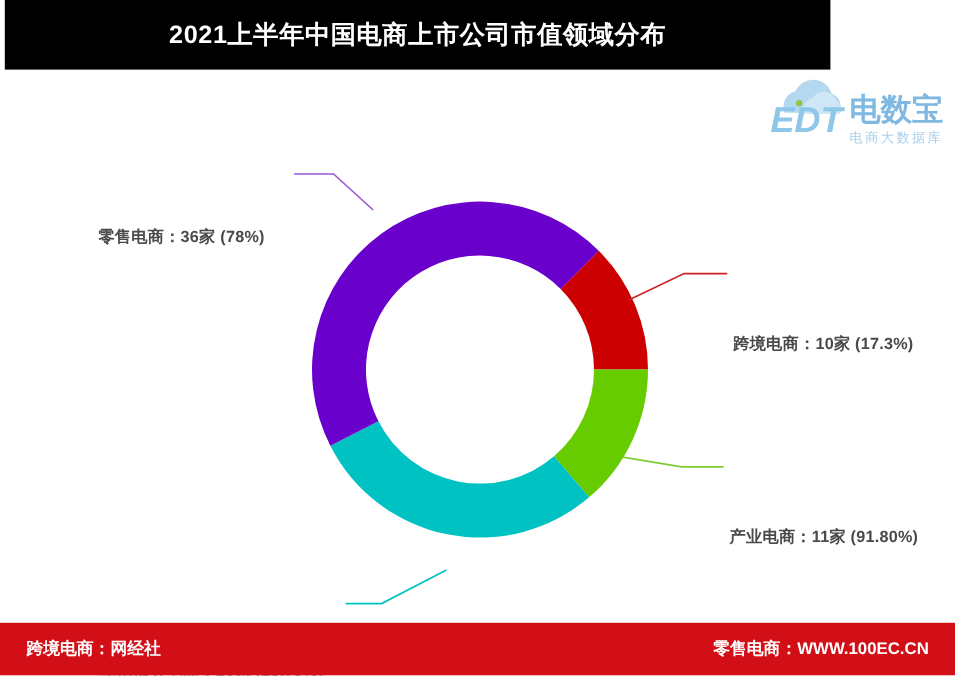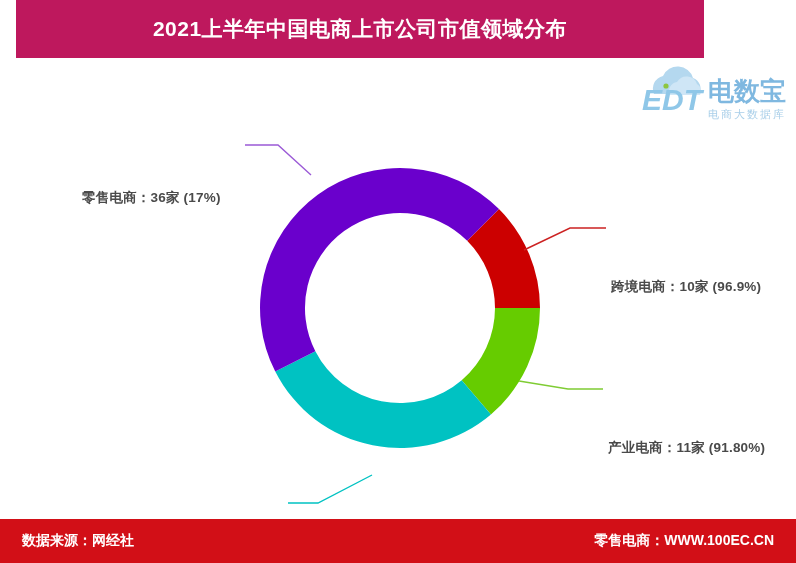--- a/index.html
+++ b/index.html
@@ -11,23 +11,23 @@
   }
   #page {
     position: relative;
     width: 796px; height: 563px;
     background: #ffffff;
   }
 
   
   .header-bar {
     position: absolute;
-    left: 16px; top: 0;
+    left: 4px; top: 0;
     width: 688px; height: 58px;
-    background: #be185d;
+    background: #000000;
     display: flex;
     align-items: center;
     justify-content: center;
   }
   .header-title {
     color: #ffffff;
     font-size: 21px;
     font-weight: bold;
     letter-spacing: 0.5px;
     white-space: nowrap;
@@ -123,24 +123,24 @@
       <path id="slice-life" d="M 490.92 356.46 A 140 140 0 0 1 275.26 313.56 L 315.35 293.13 A 95 95 0 0 0 461.70 322.24 Z" fill="#00c2c2"></path>
 
       <path id="slice-retail" d="M 275.26 313.56 A 140 140 0 0 1 498.99 151.01 L 467.18 182.82 A 95 95 0 0 0 315.35 293.13 Z" fill="#6a00cc"></path>
 
       <polyline points="245,87 278,87 311,117" fill="none" stroke="#9b5ad6" stroke-width="1.4"></polyline>
       <polyline points="524,192 570,170 606,170" fill="none" stroke="#cc2222" stroke-width="1.4"></polyline>
       <polyline points="519,323 568,331 603,331" fill="none" stroke="#7fcc33" stroke-width="1.4"></polyline>
       <polyline points="372,417 318,445 288,445" fill="none" stroke="#00c2c2" stroke-width="1.4"></polyline>
     </svg>
 
-    <div class="slice-label lbl-retail">零售电商：36家 (17%)</div>
-    <div class="slice-label lbl-cross">跨境电商：10家 (96.9%)</div>
+    <div class="slice-label lbl-retail">零售电商：36家 (78%)</div>
+    <div class="slice-label lbl-cross">跨境电商：10家 (17.3%)</div>
     <div class="slice-label lbl-industry">产业电商：11家 (91.80%)</div>
     <div class="slice-label lbl-life">生活服务电商：23家 (28.75%)</div>
   </div>
 
   <div class="footer-bar">
-    <div class="footer-text">数据来源：网经社</div>
+    <div class="footer-text">跨境电商：网经社</div>
     <div class="footer-text">零售电商：WWW.100EC.CN</div>
   </div>
 
 </div>
 
 </body></html>

